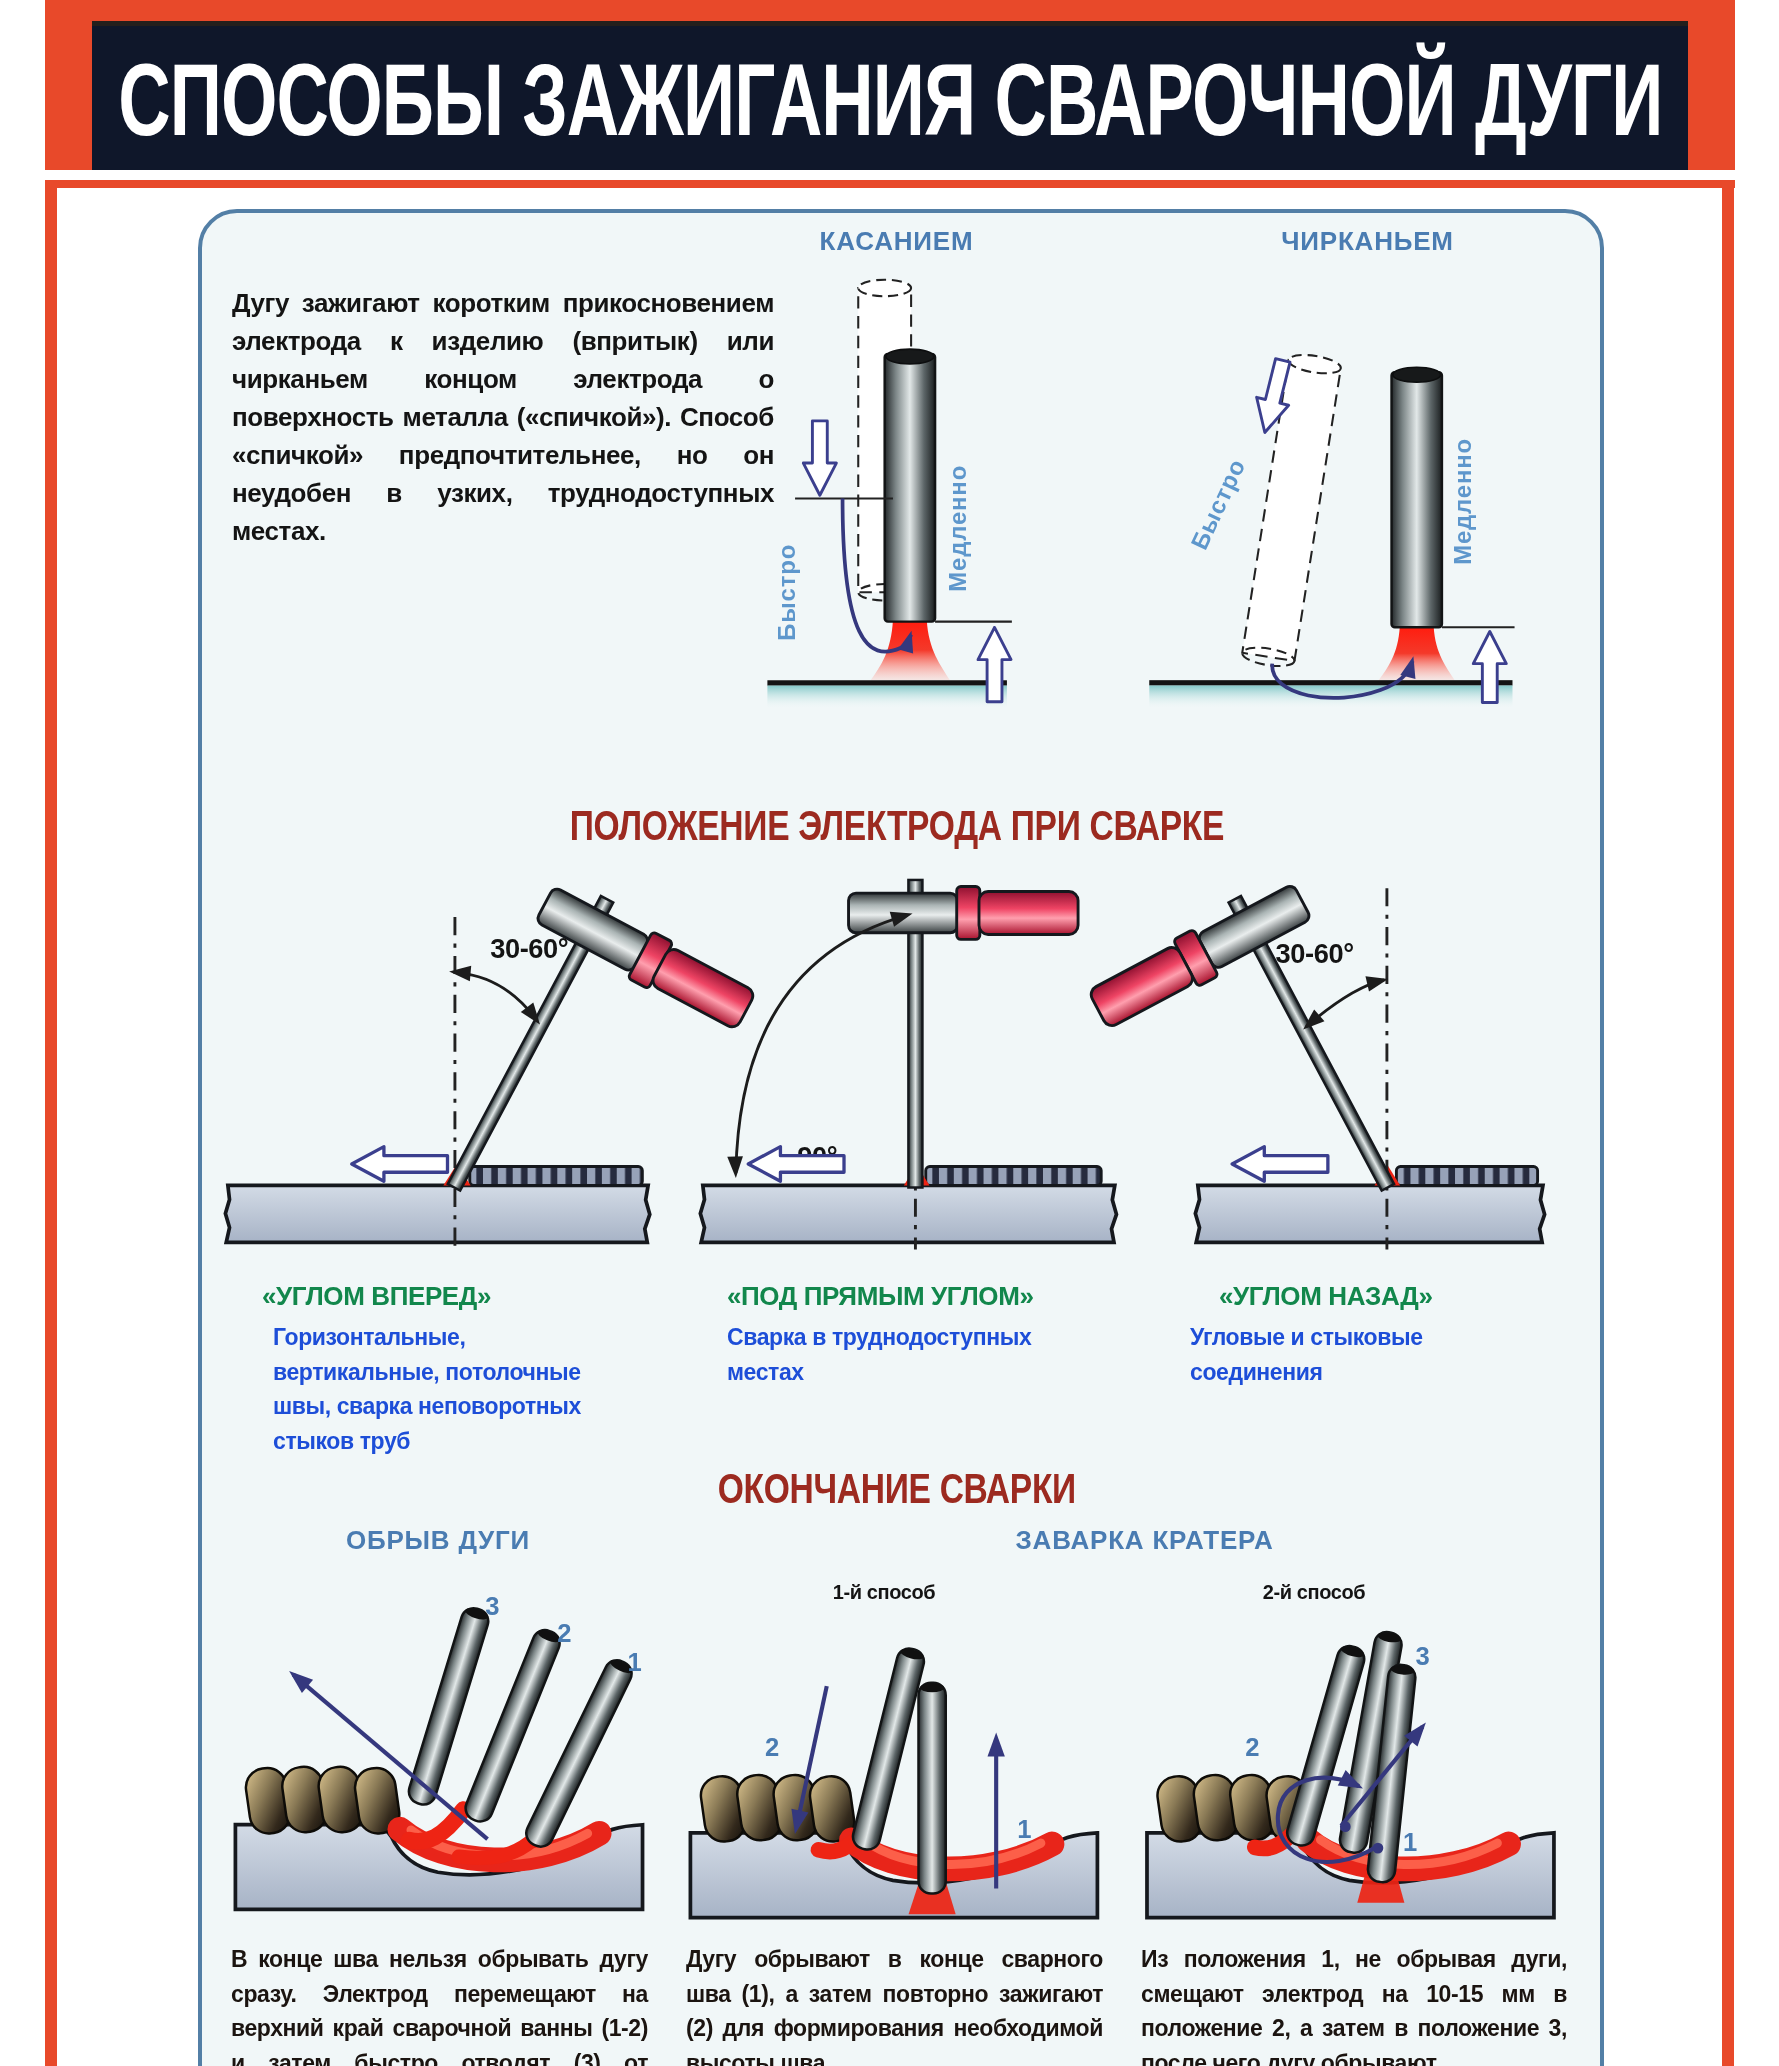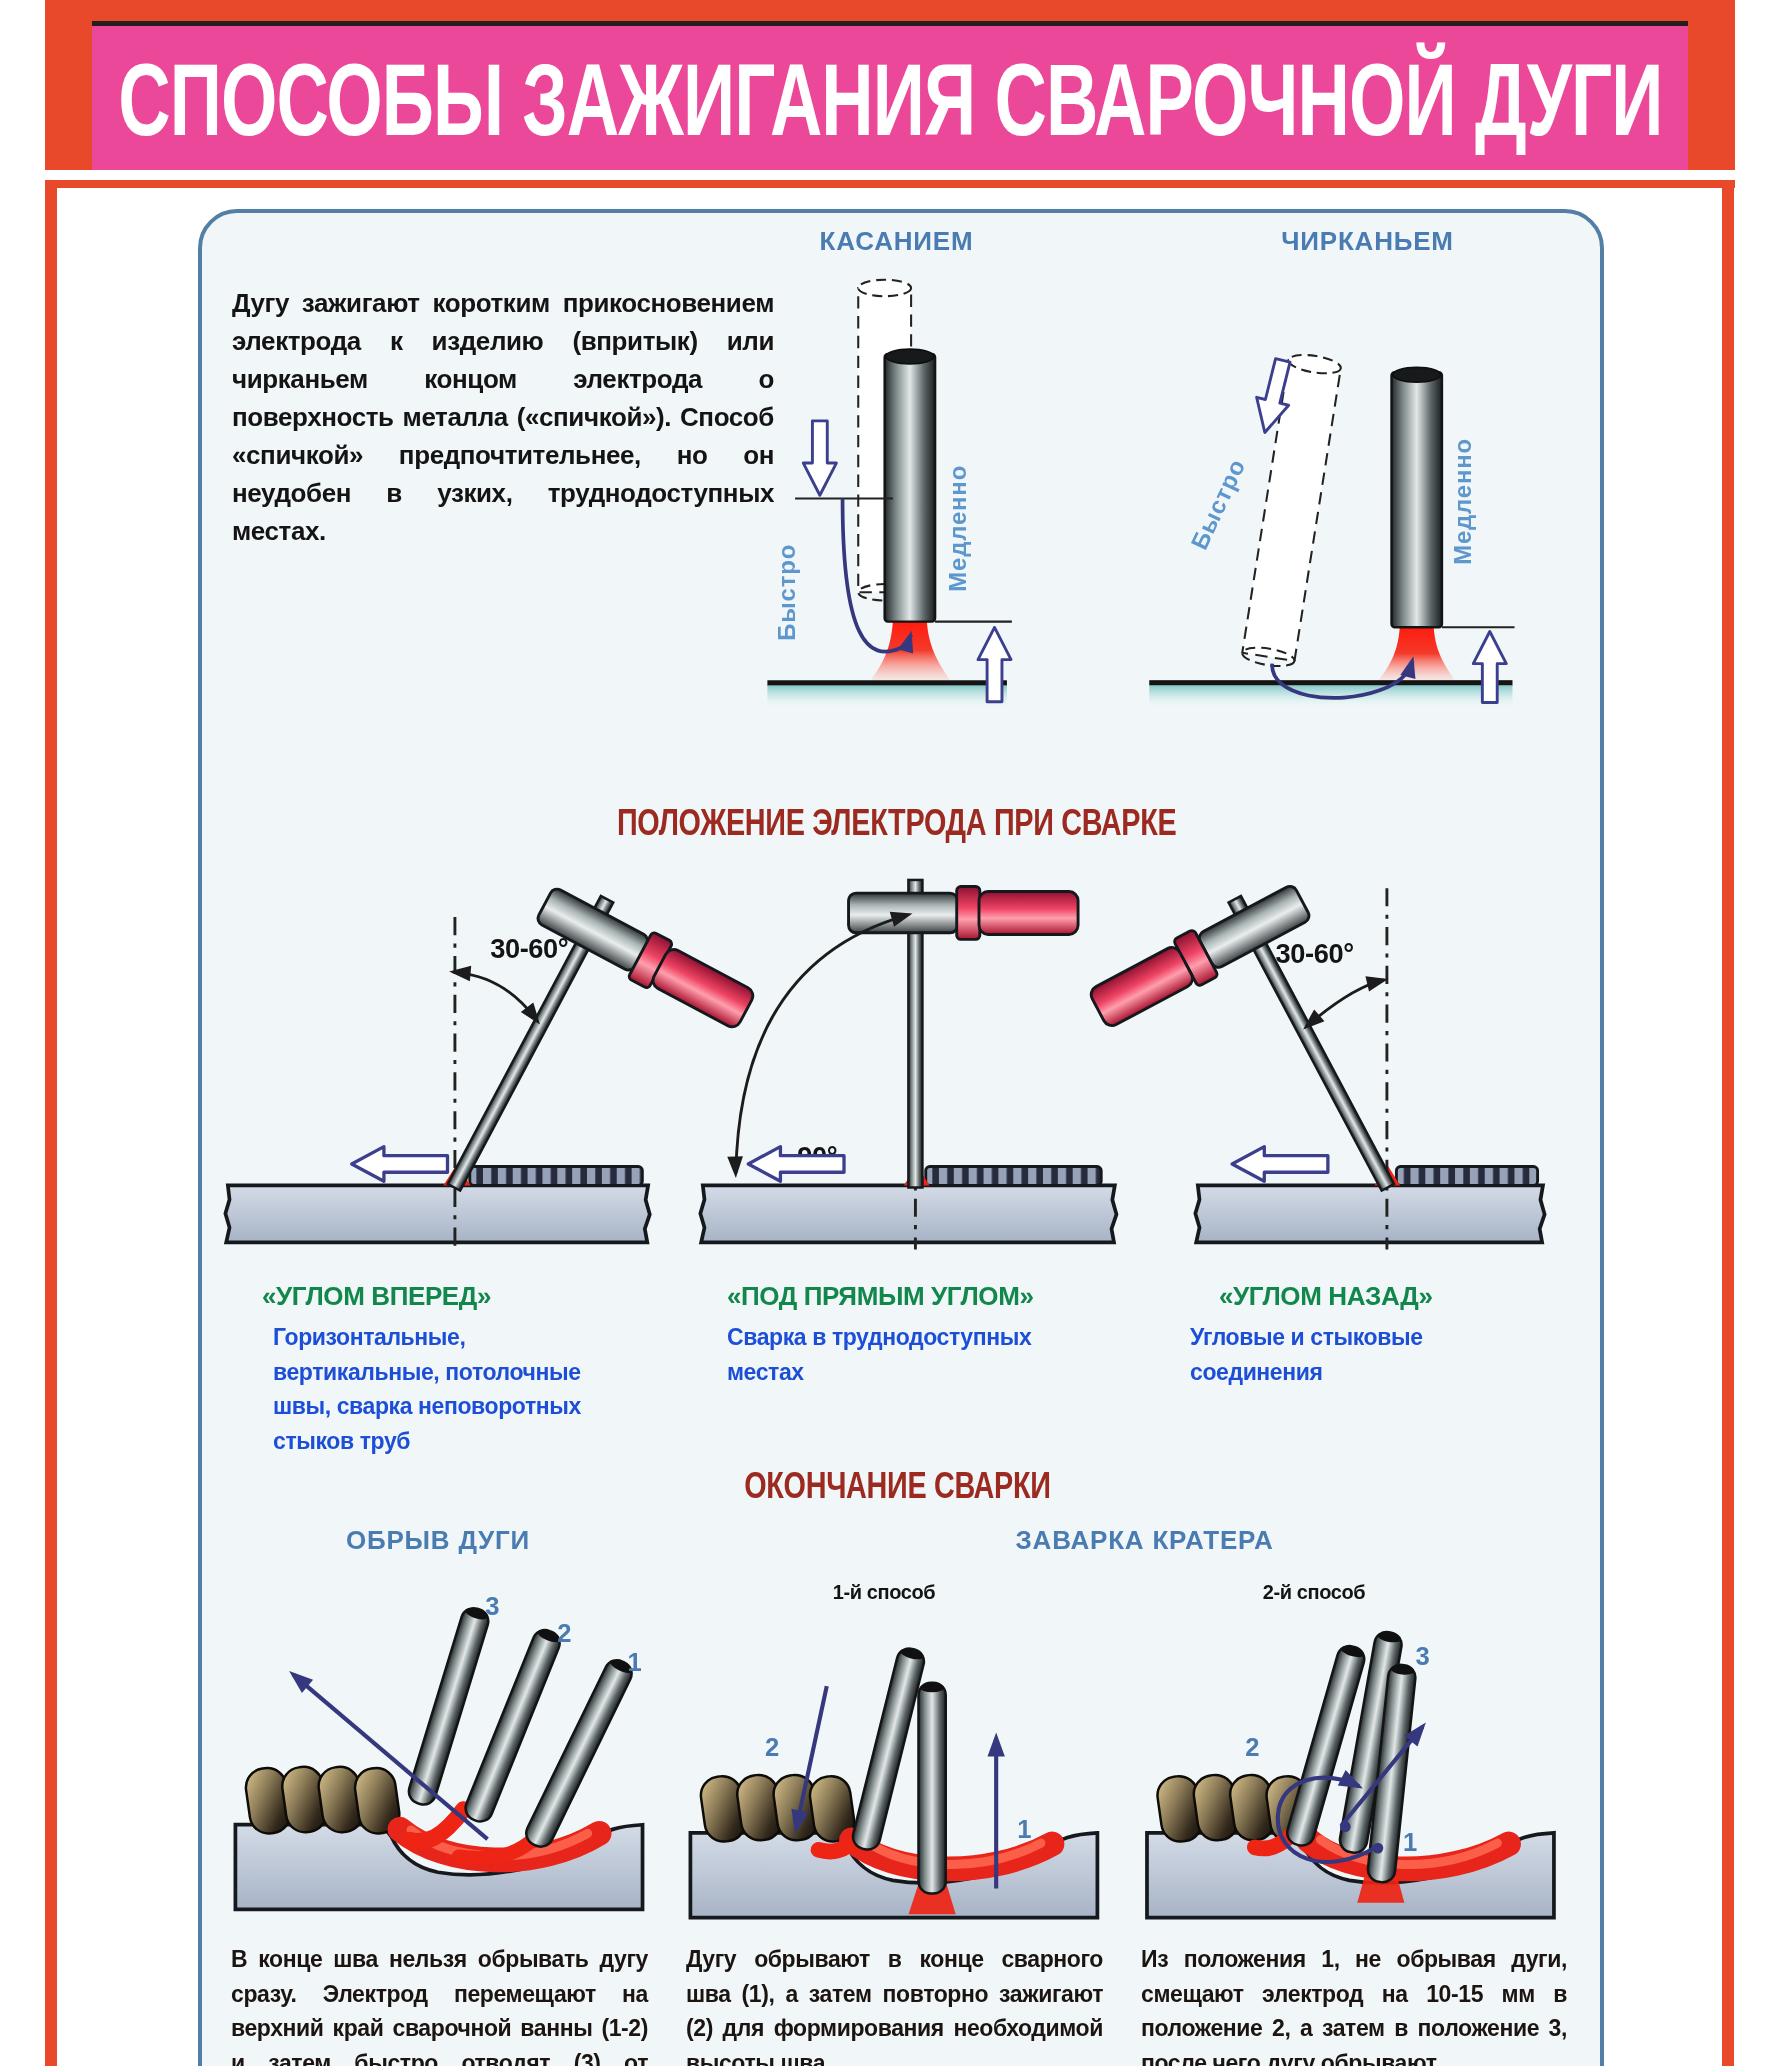--- a/index.html
+++ b/index.html
@@ -4,31 +4,31 @@
 <style>
   html,body{margin:0;padding:0;background:#ffffff;}
   .page{position:relative;width:1779px;height:2196px;background:#ffffff;overflow:hidden;
         font-family:"Liberation Sans",sans-serif;}
   .abs{position:absolute;}
   
   .top-band{left:45px;top:0;width:1690px;height:170px;background:#e8492a;}
   .side-strip{top:0;width:12.4px;height:2196px;background:#e8492a;}
   .white-stripe{left:45px;top:170px;width:1690px;height:10px;background:#ffffff;}
   .orange-stripe{left:45px;top:180px;width:1690px;height:8.3px;background:#e8492a;}
-  .title-box{left:92px;top:20.7px;width:1596px;height:149px;background:#ec4899;
+  .title-box{left:92px;top:20.7px;width:1596px;height:149px;background:#0f172a;
              border-top:5px solid #241f1c;display:flex;align-items:center;justify-content:center;}
   .hdr{color:#ffffff;font-weight:bold;font-size:98px;letter-spacing:-1.2px;}
   .cond{display:inline-block;transform:scaleX(.80);white-space:nowrap;transform-origin:center;}
   .hdr.cond{transform:scaleX(.74) scaleY(1.04);}
   
   .panel{left:198px;top:209px;width:1398px;height:1909px;background:#f1f7f8;
          border:4.5px solid #537fa6;border-radius:39px;}
   .blue-label{color:#4a7cb2;font-weight:bold;font-size:26px;letter-spacing:0.8px;text-align:center;}
   .intro{color:#141414;font-weight:bold;font-size:26px;line-height:1.46;text-align:justify;letter-spacing:-0.4px;}
-  .sec-title{color:#9c2a20;font-weight:bold;font-size:36px;text-align:center;letter-spacing:-0.4px;}
+  .sec-title{color:#9c2a20;font-weight:bold;font-size:42px;text-align:center;letter-spacing:-0.4px;}
   .green-label{color:#12874c;font-weight:bold;font-size:26px;letter-spacing:-0.4px;}
   .desc{color:#1d4ed8;font-weight:bold;font-size:23px;line-height:1.5;letter-spacing:-0.4px;}
   .para{color:#1b1410;font-weight:bold;font-size:23px;line-height:1.5;text-align:justify;letter-spacing:-0.4px;}
   .method{color:#141414;font-weight:bold;font-size:20px;text-align:center;letter-spacing:-0.4px;}
   svg text{font-family:"Liberation Sans",sans-serif;font-weight:bold;}
   .tA{fill:#4a7cb2;font-size:62px;}
   .tR{fill:#5e97cc;font-size:58px;letter-spacing:2px;}
   .tK{fill:#141414;font-size:66px;letter-spacing:-1px;}
 </style>
 </head>

